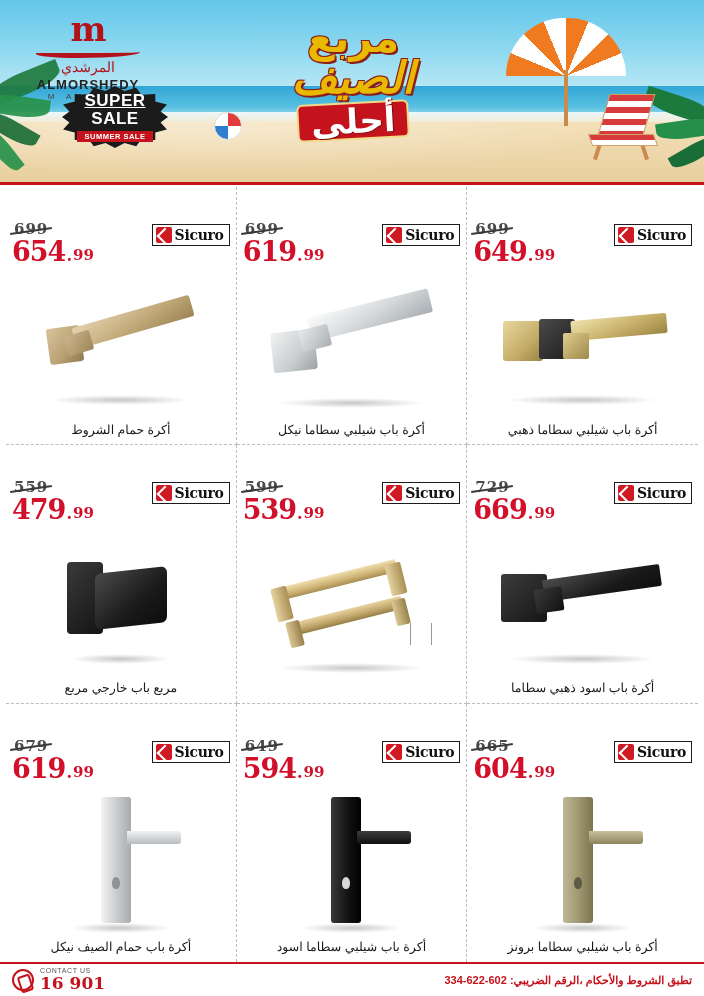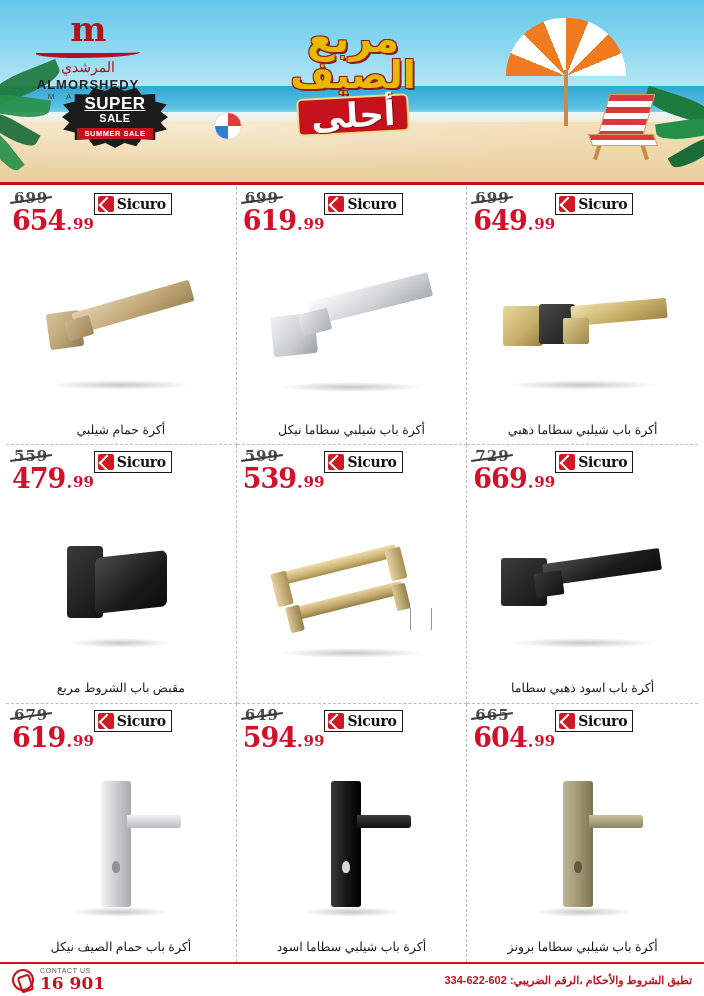--- a/index.html
+++ b/index.html
@@ -86,37 +86,37 @@
   .sale-star{
     position:absolute; inset:0;
     background:#1b1b1b;
     clip-path: polygon(50% 0%,59% 8%,70% 3%,75% 14%,88% 13%,88% 25%,99% 30%,93% 41%,100% 50%,93% 59%,99% 70%,88% 75%,88% 87%,75% 86%,70% 97%,59% 92%,50% 100%,41% 92%,30% 97%,25% 86%,12% 87%,12% 75%,1% 70%,7% 59%,0% 50%,7% 41%,1% 30%,12% 25%,12% 13%,25% 14%,30% 3%,41% 8%);
   }
   .sale-inner{
     position:absolute; inset:6px 8px; display:flex; flex-direction:column;
     align-items:center; justify-content:center; color:#fff;
   }
   .sale-super{ font-size:17px; font-weight:bold; letter-spacing:.5px; line-height:1.05;text-decoration:underline;}
-  .sale-sale{ font-size:11px; font-weight:bold; letter-spacing:.5px; line-height:1.05;}
+  .sale-sale{ font-size:17px; font-weight:bold; letter-spacing:.5px; line-height:1.05;}
   .sale-ribbon{
     background:#c4131c; color:#fff; font-size:7.5px; font-weight:bold;
     padding:1px 8px; margin-top:3px; letter-spacing:.5px;
   }
 
   .offer-title{
     position:absolute; left:258px; top:18px; width:190px; height:116px;
     text-align:center;
   }
   .offer-line1, .offer-line2, .offer-line3 {
     font-family:"DejaVu Sans", sans-serif; font-weight:bold; color:#e8b900;
     text-shadow: 2px 2px 0 #8c1d1d, -1px -1px 0 #8c1d1d, 1px -1px 0 #8c1d1d, -1px 1px 0 #8c1d1d;
     line-height:1;
   }
   .offer-line1{ font-size:40px; }
-  .offer-line2{ font-size:38px; margin-top:-2px;}
+  .offer-line2{ font-size:44px; margin-top:-2px;font-style:italic;}
   .offer-line3{
     display:inline-block; margin-top:2px; font-size:34px; color:#fff;
     background:#c4131c; border:2px solid #f2d98a; border-radius:6px; padding:0 12px;
     transform: rotate(-3deg);
     text-shadow: 1px 1px 0 #7d0f13;
   }
 
   .ball{
     position:absolute; left:214px; top:112px; width:28px; height:28px; border-radius:50%;
     background:
@@ -168,22 +168,23 @@
     position:relative;
     display:flex; flex-direction:column;
     padding:4px 6px 2px 6px;
     border-right:1px dashed #bdbdbd;
     border-bottom:1px dashed #bdbdbd;
   }
   .cell:nth-child(3n){ border-right:none; }
   .cell:nth-child(n+7){ border-bottom:none; }
 
   .price-row{
-    display:flex; align-items:flex-start; justify-content:flex-start;
+    display:flex; align-items:flex-start; justify-content:space-between;
     height:44px;
+    margin-top:31px;
   }
   .price-block{ display:flex; flex-direction:column; align-items:flex-start; }
   .old-price{
     position:relative; font-size:15px; font-weight:bold; color:#4a4a4a;
     font-family:"DejaVu Serif", serif; letter-spacing:1px; line-height:1;
     margin-bottom:1px; padding:0 2px;
   }
   .old-price:after{
     content:""; position:absolute; left:-2px; right:-2px; top:52%;
     height:2px; background:#3a3a3a; transform: rotate(-8deg);
@@ -344,21 +345,21 @@
         </div>
       </div>
       <div class="product-art">
         <div class="art" style="width:170px;height:110px;">
           <div class="lever-rose" style="left:12px;top:38px;width:34px;height:36px;background:linear-gradient(135deg,#d9c49a,#b9a074 60%,#8e7850);transform:rotate(-8deg);"></div>
           <div class="lever-bar" style="left:36px;top:22px;width:122px;height:22px;background:linear-gradient(160deg,#e3d2ad,#c2a979 55%,#9c8456);transform:rotate(-16deg);border-radius:3px;"></div>
           <div class="lever-bar" style="left:30px;top:44px;width:26px;height:20px;background:linear-gradient(135deg,#cdb68c,#9d8659);transform:rotate(-16deg);"></div>
           <div class="shadow-soft"></div>
         </div>
       </div>
-      <div class="caption">أكرة حمام شيلبي</div>
+      <div class="caption">أكرة حمام الشروط</div>
     </div>
 
     <div class="cell">
       <div class="price-row">
         <div class="price-block">
           <div class="old-price">699</div>
           <div class="new-price">
             <span class="new-int">619</span>
             <span class="new-dot">.</span>
             <span class="new-dec">99</span>
@@ -422,21 +423,21 @@
           <div class="brand-name">Sicuro</div>
         </div>
       </div>
       <div class="product-art">
         <div class="art" style="width:120px;height:110px;">
           <div class="lever-rose" style="left:6px;top:14px;width:36px;height:72px;background:linear-gradient(135deg,#3a3a3a,#141414);border-radius:4px;"></div>
           <div class="lever-rose" style="left:34px;top:22px;width:72px;height:56px;background:linear-gradient(140deg,#4a4a4a,#1a1a1a 60%,#0d0d0d);border-radius:6px;transform:skewY(-6deg);"></div>
           <div class="shadow-soft"></div>
         </div>
       </div>
-      <div class="caption">مقبض باب الشروط مربع</div>
+      <div class="caption">مربع باب خارجي مربع</div>
     </div>
 
     <div class="cell">
       <div class="price-row">
         <div class="price-block">
           <div class="old-price">599</div>
           <div class="new-price">
             <span class="new-int">539</span>
             <span class="new-dot">.</span>
             <span class="new-dec">99</span>

